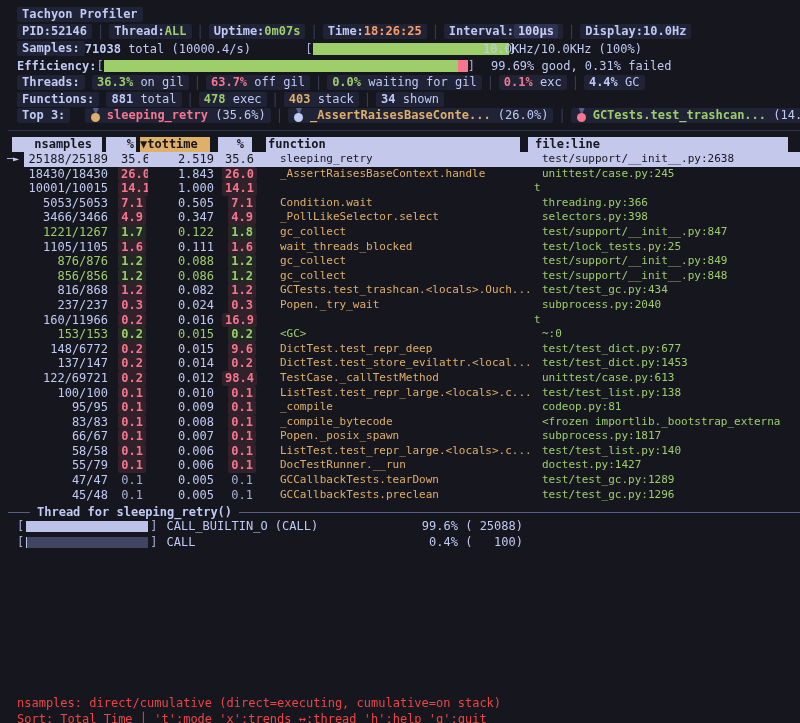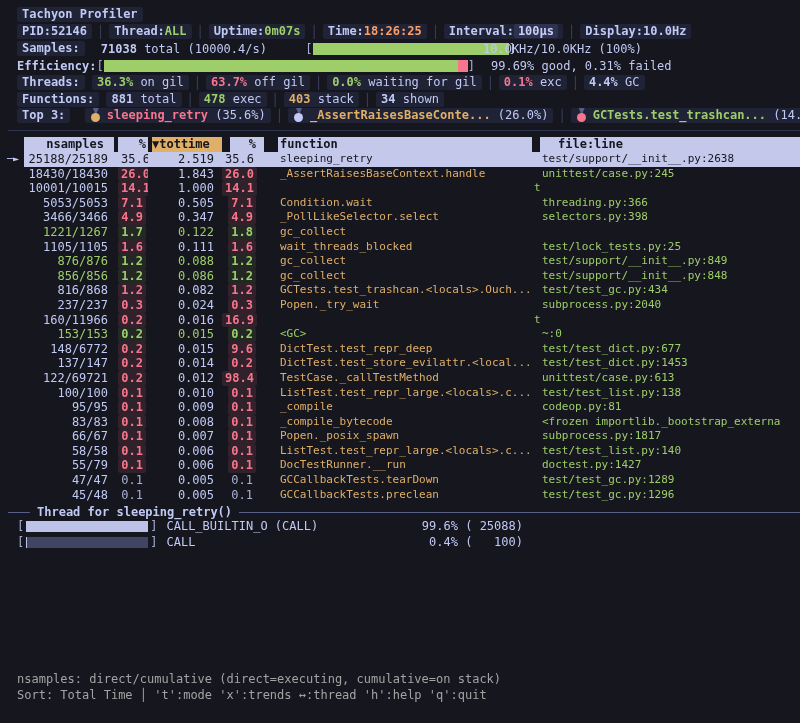--- a/index.html
+++ b/index.html
@@ -19,21 +19,21 @@
   .fill-green{background:#9ece6a}.fill-red{background:#f7768e}
   
   .medal{position:relative;display:inline-block;width:12px;height:14px;margin-right:5px;}
   .medal .rb{position:absolute;top:0;left:3px;width:6px;height:7px;background:#565f89;
     clip-path:polygon(0 0,100% 0,50% 100%);}
   .medal .cc{position:absolute;bottom:0;left:1px;width:9px;height:9px;border-radius:50%;}
   .m-gold .cc{background:#e0af68}.m-silver .cc{background:#c0caf5}.m-bronze .cc{background:#f7768e}
   
   .trule{position:absolute;top:130px;left:8px;right:0;border-top:1px solid #2f3450;}
   .tgrid{display:grid;grid-template-columns:90px 4px 30px 74px 42px 14px 254px 8px 260px;}
-  .thead{position:absolute;top:137px;left:24px;width:776px;height:15px;line-height:15px;}
+  .thead{position:absolute;top:137px;left:12px;width:776px;height:15px;line-height:15px;}
   .thead .h{background:#c4c9ec;color:#16161e;font-weight:bold;overflow:hidden;}
   .thead .h-tt{background:#e0af68;margin-left:4px;}
   .thead .h-p2{margin-left:8px;}
   .rows{position:absolute;top:152px;left:24px;width:776px;}
   .trow{position:relative;height:14.6px;line-height:14.6px;align-items:center;}
   .cell{overflow:hidden;white-space:pre;}
   .r{text-align:right;}
   .ns{padding-right:6px;color:#c0caf5;}
   .p1{padding-right:2px;}.tt{padding-right:8px;color:#c0caf5;}.p2{padding-right:8px;}
   .p1 span,.p2 span{display:inline-block;padding:0 3px;border-radius:2px;color:#a9b1d6;}
@@ -49,36 +49,36 @@
   .marker{position:absolute;left:-17px;top:0;color:#c0caf5;font-size:10px;}
   
   .opsep{position:absolute;top:505px;left:8px;right:0;height:14px;display:flex;align-items:center;}
   .opsep .dash{width:22px;border-top:1px solid #565f89;margin-right:7px;}
   .opsep .grow{flex:1;border-top:1px solid #565f89;margin-left:7px;}
   .oprow{position:absolute;left:17px;height:14px;display:flex;align-items:center;white-space:pre;}
   .opbar{display:inline-block;width:122px;height:11px;background:#3f4563;margin:0 2px;}
   .opbar i{display:block;height:100%;background:#bcc2e8;}
   .opname{margin-left:9px;color:#c0caf5;}
   .opstat{position:absolute;left:360px;width:146px;text-align:right;white-space:pre;color:#c0caf5;}
-  .footer{color:#a3a3a3;}
+  .footer{color:#ef4444;margin-top:24px;}
 </style>
 </head>
 <body>
 
 <div class="screen">
 
   <div class="line" style="top:7px">
     <span class="chip b">Tachyon Profiler</span>
   </div>
 
   <div class="line" style="top:24px" id="status-line"><span class="chip"><span class="b">PID:</span> <span class="b c-fg">52146</span></span><span class="vsep">│</span><span class="chip"><span class="b">Thread:</span> <span class="b c-green">ALL</span></span><span class="vsep">│</span><span class="chip"><span class="b">Uptime:</span> <span class="b c-green">0m07s</span></span><span class="vsep">│</span><span class="chip"><span class="b">Time:</span> <span class="b c-orange">18:26:25</span></span><span class="vsep">│</span><span class="chip"><span class="b">Interval:</span> <span class="b c-lav val-chip">100µs</span></span><span class="vsep">│</span><span class="chip"><span class="b">Display:</span> <span class="b c-fg">10.0Hz</span></span></div>
 
   <div class="line" style="top:41px">
     <span class="chip b">Samples:</span>
-    <span class="b" style="margin-left:16px">71038</span>
+    <span class="b" style="">71038</span>
     <span> total (10000.4/s)</span>
     <span class="abs" style="left:245px">
       <span class="brk">[</span><span class="pbar" style="width:196px"><i class="fill-green" style="width:100%"></i></span><span class="brk">]</span>
     </span>
     <span class="abs" style="left:466px">10.0KHz/10.0KHz (100%)</span>
   </div>
 
   <div class="line" style="top:58px">
     <span class="b">Efficiency:</span><span class="brk">[</span><span class="pbar" style="width:364px"><i class="fill-green" style="width:97.2%"></i><i class="fill-red" style="width:2.8%"></i></span><span class="brk">]</span>
     <span style="margin-left:16px">99.69% good, 0.31% failed</span>
@@ -94,21 +94,21 @@
 
   <div class="thead tgrid">
     <div class="h cell r ns" style="padding-right:10px">nsamples</div>
     <div></div>
     <div class="h cell r" style="padding-right:2px">%</div>
     <div class="h h-tt cell r" style="padding-right:24px">▼tottime</div>
     <div class="h h-p2 cell r" style="padding-right:8px">%</div>
     <div></div>
     <div class="h cell" style="padding-left:2px">function</div>
     <div></div>
-    <div class="h cell" style="padding-left:18px">file:line</div>
+    <div class="h cell" style="padding-left:7px">file:line</div>
   </div>
 
   <div class="rows" id="rows">
       <div class="trow tgrid sel">
         <span class="marker">─►</span>
         <div class="cell r ns">25188/25189</div>
         <div></div>
         <div class="cell r p1"><span>35.6</span></div>
         <div class="cell r tt">2.519</div>
         <div class="cell r p2"><span>35.6</span></div>
@@ -162,20 +162,21 @@
       </div>
       <div class="trow tgrid gcrow">
         <div class="cell r ns">1221/1267</div>
         <div></div>
         <div class="cell r p1"><span>1.7</span></div>
         <div class="cell r tt">0.122</div>
         <div class="cell r p2"><span>1.8</span></div>
         <div></div>
         <div class="cell fn">gc_collect</div>
         <div></div>
+        <div class="cell file">test/support/__init__.py:847</div>
       </div>
       <div class="trow tgrid">
         <div class="cell r ns">1105/1105</div>
         <div></div>
         <div class="cell r p1 hot"><span>1.6</span></div>
         <div class="cell r tt">0.111</div>
         <div class="cell r p2 hot"><span>1.6</span></div>
         <div></div>
         <div class="cell fn">wait_threads_blocked</div>
         <div></div>

